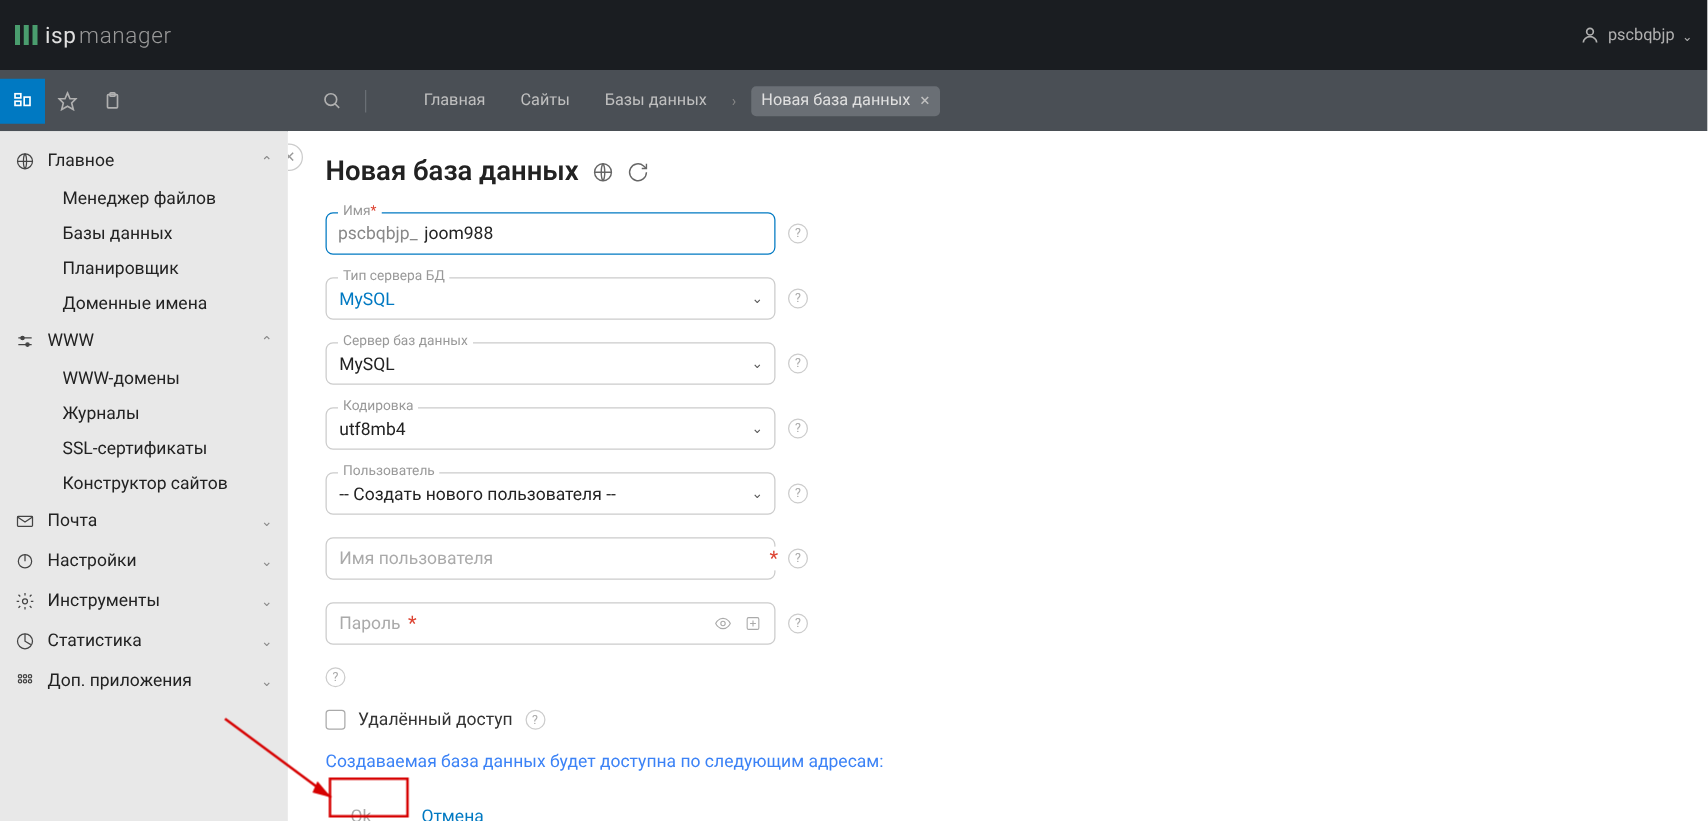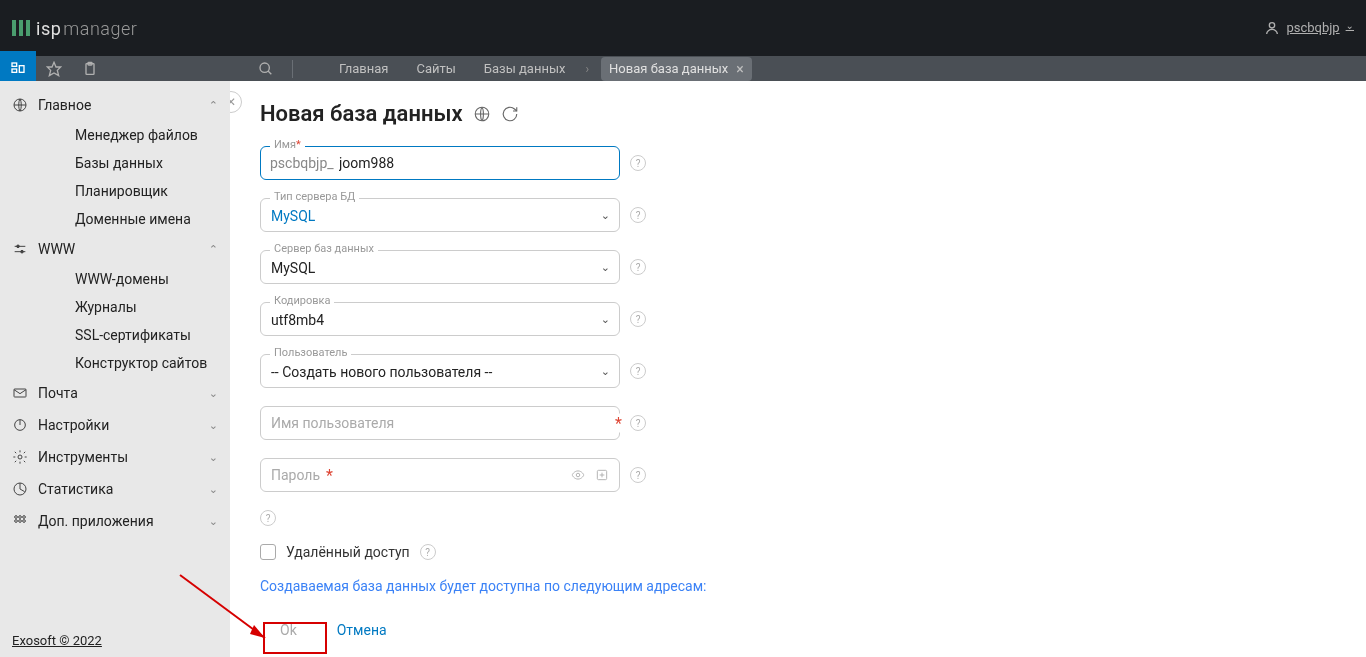--- a/index.html
+++ b/index.html
@@ -3,45 +3,45 @@
 <meta charset="utf-8">
 <style>
 * { margin: 0; padding: 0; box-sizing: border-box; font-family: -apple-system, BlinkMacSystemFont, "Segoe UI", Roboto, sans-serif; }
 body { background: #f0f0f0; width: 1366px; height: 657px; overflow: hidden; position: relative; }
 
 .topbar { height: 56px; background: #1a1d21; display: flex; align-items: center; padding: 0 12px; justify-content: space-between; }
 .logo { display: flex; align-items: center; gap: 2px; color: #999; font-size: 18px; font-weight: 300; letter-spacing: 0.5px; }
 .logo-bars { display: flex; gap: 3px; margin-right: 4px; }
 .logo-bar { width: 4px; height: 16px; background: #4a9d6e; }
 .logo-isp { color: #e0e0e0; font-weight: 400; }
-.user-area { display: flex; align-items: flex-start; gap: 6px; color: #b0b0b0; font-size: 13px; cursor: pointer; text-decoration: underline; }
+.user-area { display: flex; align-items: flex-end; gap: 6px; color: #b0b0b0; font-size: 13px; cursor: pointer; }
 .user-icon { width: 16px; height: 16px; }
 
-.subbar { height: 25px; background: #4a4f55; display: flex; align-items: center; }
+.subbar { height: 49px; background: #4a4f55; display: flex; align-items: center; }
 .subbar-left { display: flex; align-items: center; height: 100%; }
 .subbar-btn { width: 36px; height: 36px; display: flex; align-items: center; justify-content: center; color: #b0b0b0; cursor: pointer; }
 .subbar-btn.active { background: #0079c2; color: #fff; }
 .subbar-search { width: 36px; height: 36px; display: flex; align-items: center; justify-content: center; color: #b0b0b0; margin-left: 140px; cursor: pointer; }
 .subbar-divider { width: 1px; height: 18px; background: #6a6f75; margin: 0 8px; }
 .breadcrumb { display: flex; align-items: center; gap: 12px; margin-left: 30px; }
 .breadcrumb-item { color: #c0c0c0; font-size: 13px; cursor: pointer; padding: 4px 8px; }
 .breadcrumb-sep { color: #888; font-size: 12px; }
 .breadcrumb-item.active { background: #6a6f75; border-radius: 4px; padding: 4px 8px; display: flex; align-items: center; gap: 8px; color: #e0e0e0; }
 .breadcrumb-close { cursor: pointer; font-size: 14px; color: #c0c0c0; }
 
 .main-area { display: flex; height: calc(100% - 76px); }
 .sidebar { width: 230px; background: #e8e8e8; overflow-y: auto; padding-top: 8px; position: relative; }
 .footer-link { position: absolute; bottom: 14px; left: 12px; color: #222; font-size: 13px; text-decoration: underline; cursor: pointer; }
 
 .side-section { }
 .side-header { display: flex; align-items: center; padding: 8px 12px; cursor: pointer; position: relative; }
 .side-icon { width: 16px; height: 16px; margin-right: 10px; color: #444; flex-shrink: 0; }
 .side-title { font-size: 14px; color: #222; flex: 1; }
 .side-chevron { color: #888; font-size: 11px; }
-.side-item { padding: 6px 12px 6px 50px; font-size: 14px; color: #222; cursor: pointer; margin-left: 25px; }
+.side-item { padding: 6px 12px 6px 50px; font-size: 14px; color: #222; cursor: pointer; }
 
 .content { flex: 1; background: #fff; position: relative; padding: 20px 30px; overflow-y: auto; }
 .close-circle { position: absolute; top: 10px; left: -10px; width: 22px; height: 22px; border-radius: 50%; background: #fff; border: 1px solid #ccc; display: flex; align-items: center; justify-content: center; color: #999; font-size: 12px; cursor: pointer; z-index: 5; }
 
 .page-title { font-size: 22px; font-weight: 600; color: #222; display: flex; align-items: center; gap: 10px; margin-bottom: 20px; }
 .title-icon { width: 18px; height: 18px; color: #666; }
 
 .form-row { display: flex; align-items: center; gap: 10px; margin-bottom: 18px; }
 .field-wrap { position: relative; width: 360px; }
 .field-label { position: absolute; top: -8px; left: 10px; background: #fff; padding: 0 4px; font-size: 11px; color: #999; z-index: 2; }

